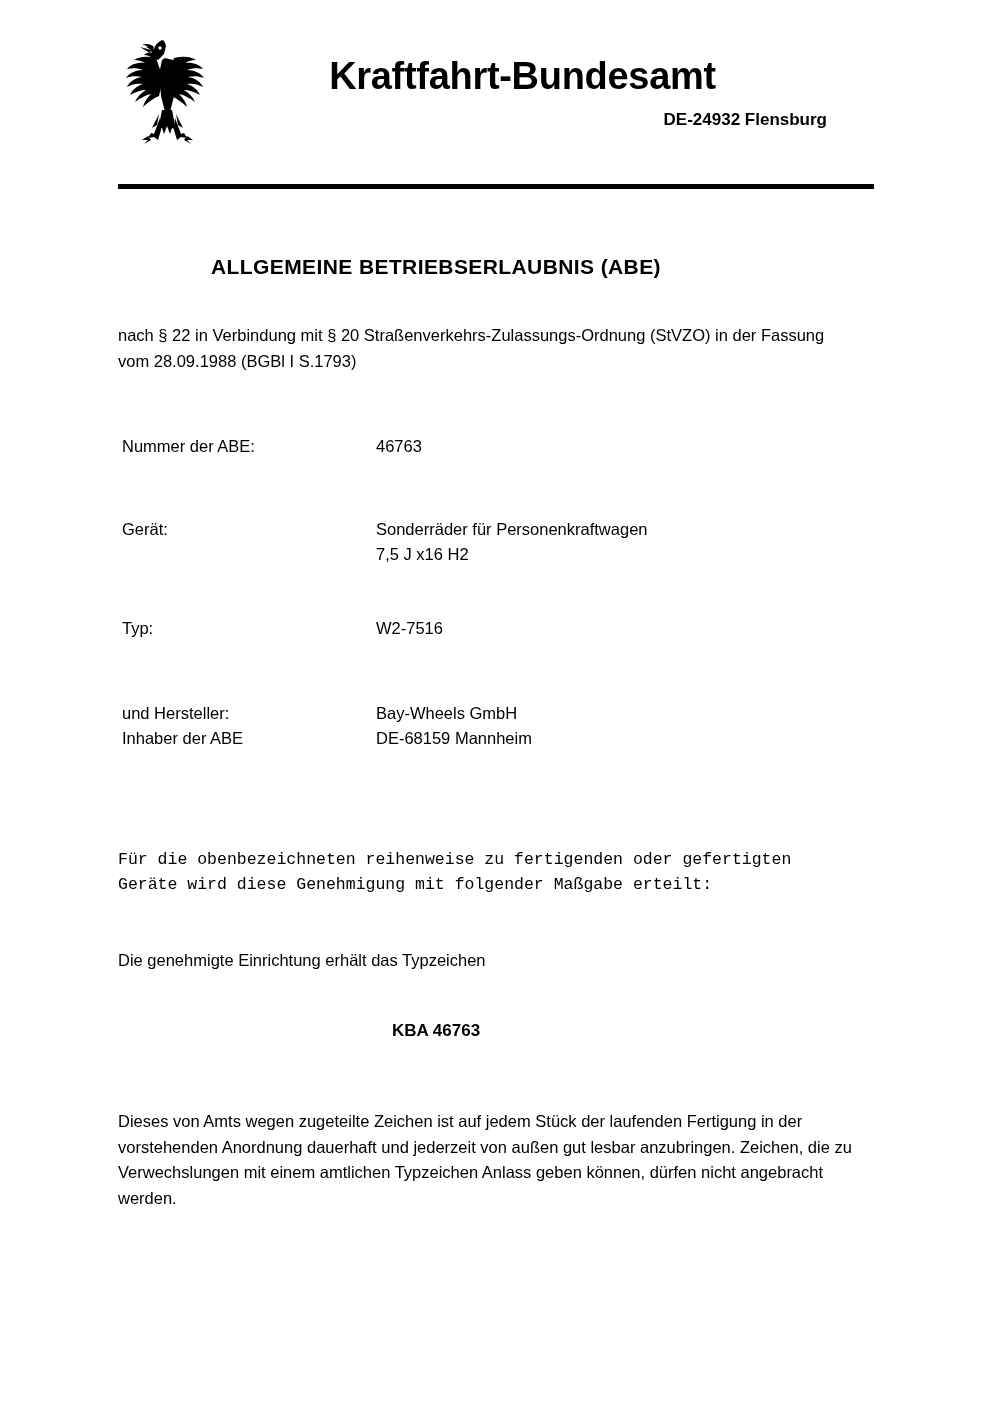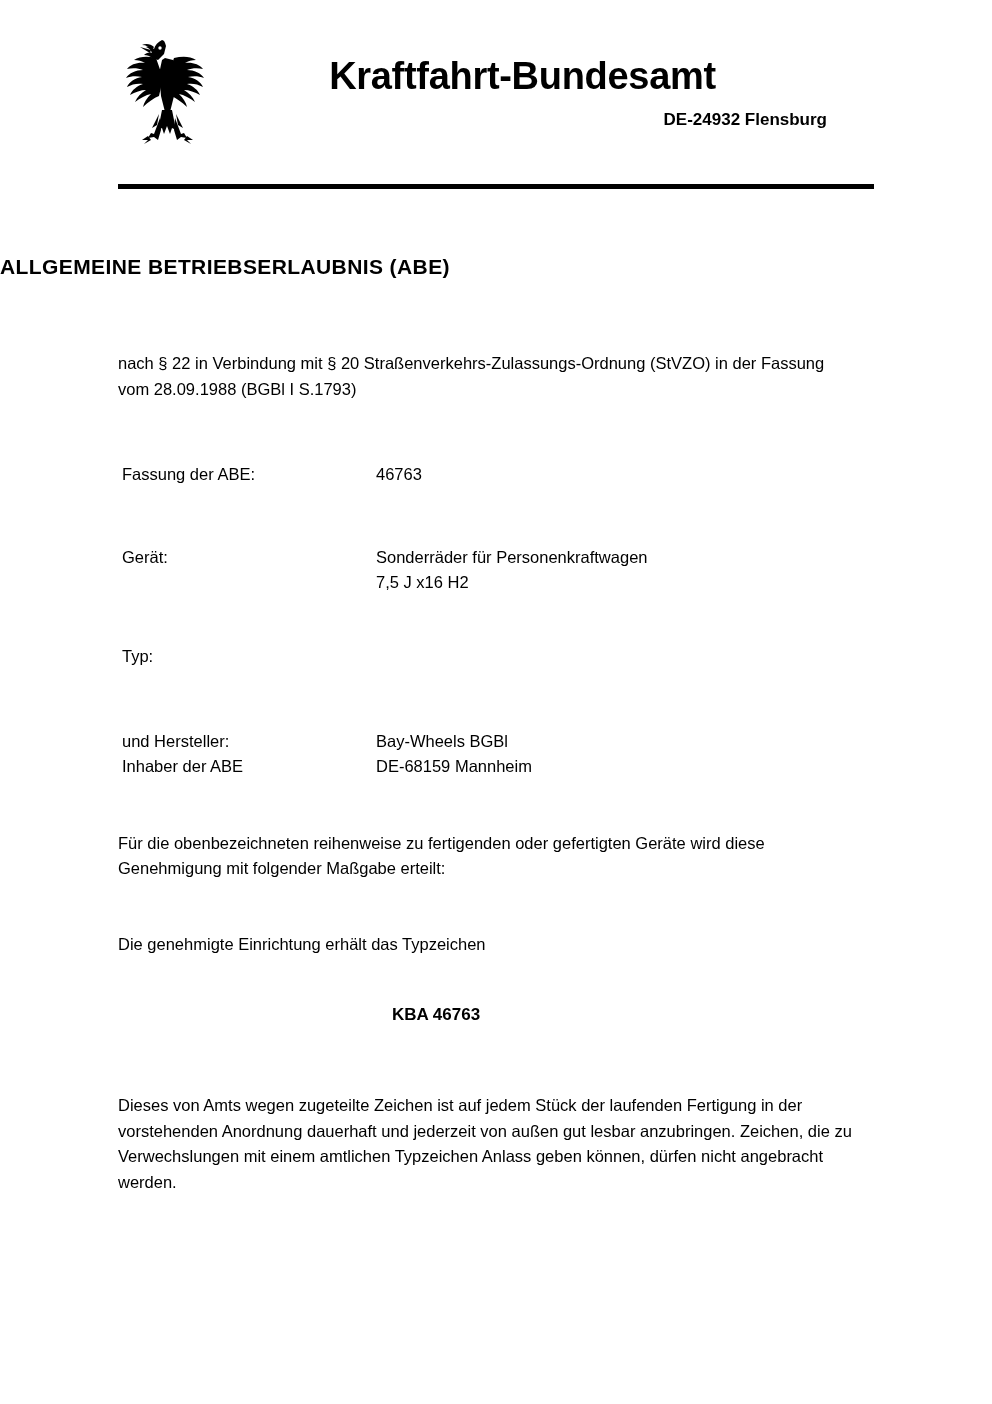--- a/index.html
+++ b/index.html
@@ -59,38 +59,39 @@
 
   .rule {
     border: none;
     border-top: 5px solid #000;
     margin: 38px 118px 0 118px;
     width: 756px;
   }
 
   
   .doc-title {
+    text-align: center;
     font-size: 21px;
     font-weight: bold;
     letter-spacing: 0.4px;
     margin-top: 66px;
     padding-right: 120px;
   }
 
   
   .body-wrap {
     padding: 0 118px;
   }
   .para {
     font-size: 16.5px;
     line-height: 1.55;
     margin-top: 0;
   }
   .legal-basis {
-    margin-top: 72px;
+    margin-top: 44px;
     max-width: 730px;
   }
 
   
   .fields {
     margin-top: 60px;
     padding-left: 4px;
   }
   .field-row {
     display: flex;
@@ -103,21 +104,21 @@
   }
   .field-value {
     flex: 1 1 auto;
     margin-left: 16px;
   }
 
   .spacer-abe { height: 58px; }
   .spacer-geraet { height: 50px; }
   .spacer-typ { height: 60px; }
 
-  .para-block1 { margin-top: 52px; max-width: 730px; }
+  .para-block1 { margin-top: 96px; max-width: 730px; font-family: Liberation Mono, monospace; }
   .para-block2 { margin-top: 50px; }
 
   .typzeichen {
     text-align: center;
     font-weight: bold;
     font-size: 17px;
     margin-top: 48px;
     padding-right: 120px;
   }
 
@@ -166,49 +167,50 @@
 
   <div class="doc-title">ALLGEMEINE  BETRIEBSERLAUBNIS  (ABE)</div>
 
   <div class="body-wrap">
 
     <div class="para legal-basis">nach § 22 in Verbindung mit § 20 Straßenverkehrs-Zulassungs-Ordnung (StVZO) in der Fassung vom 28.09.1988 (BGBl I S.1793)</div>
 
     <div class="fields">
 
       <div class="field-row">
-        <div class="field-label">Fassung der ABE:</div>
+        <div class="field-label">Nummer der ABE:</div>
         <div class="field-value">46763</div>
       </div>
 
       <div class="spacer-abe"></div>
 
       <div class="field-row">
         <div class="field-label">Gerät:</div>
         <div class="field-value">
           <div>Sonderräder für Personenkraftwagen</div>
           <div>7,5 J x16 H2</div>
         </div>
       </div>
 
       <div class="spacer-geraet"></div>
 
       <div class="field-row">
         <div class="field-label">Typ:</div>
+        <div class="field-value">W2-7516</div>
       </div>
 
       <div class="spacer-typ"></div>
 
       <div class="field-row">
         <div class="field-label">
           <div>und Hersteller:</div>
           <div>Inhaber der ABE</div>
         </div>
         <div class="field-value">
-          <div>Bay-Wheels BGBl</div>
+          <div>Bay-Wheels GmbH</div>
           <div>DE-68159 Mannheim</div>
         </div>
       </div>
 
     </div>
 
     <div class="para para-block1">Für die obenbezeichneten reihenweise zu fertigenden oder gefertigten Geräte wird diese Genehmigung mit folgender Maßgabe erteilt:</div>
 
     <div class="para para-block2">Die genehmigte Einrichtung erhält das Typzeichen</div>
 

